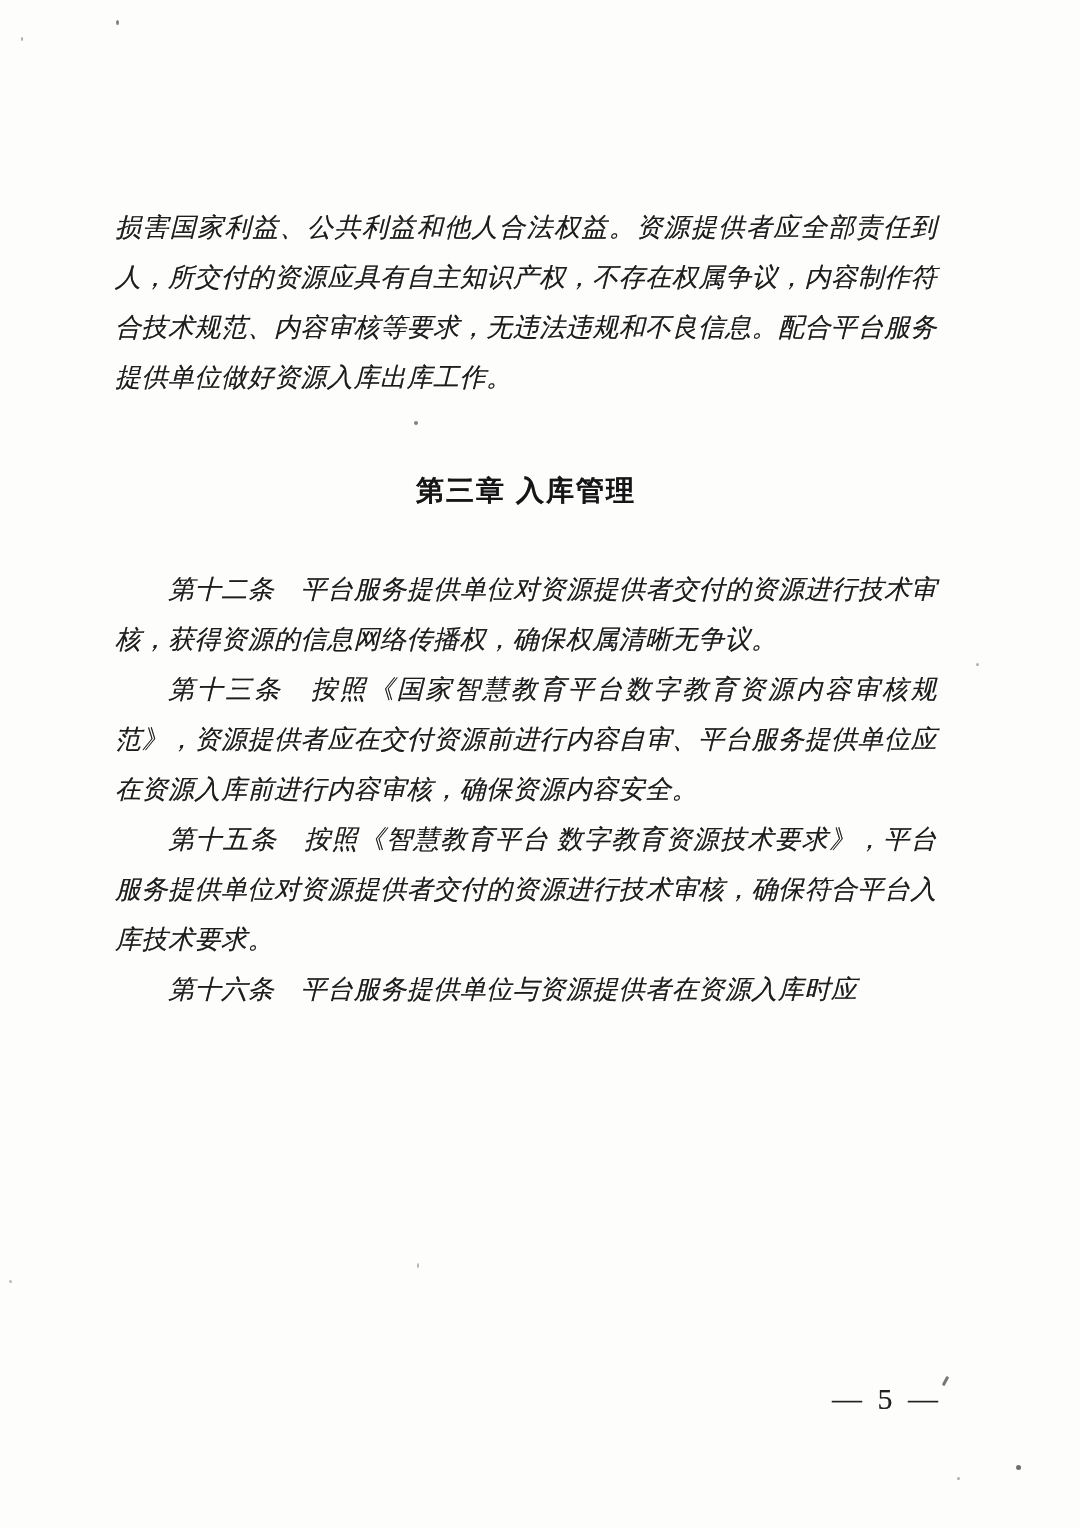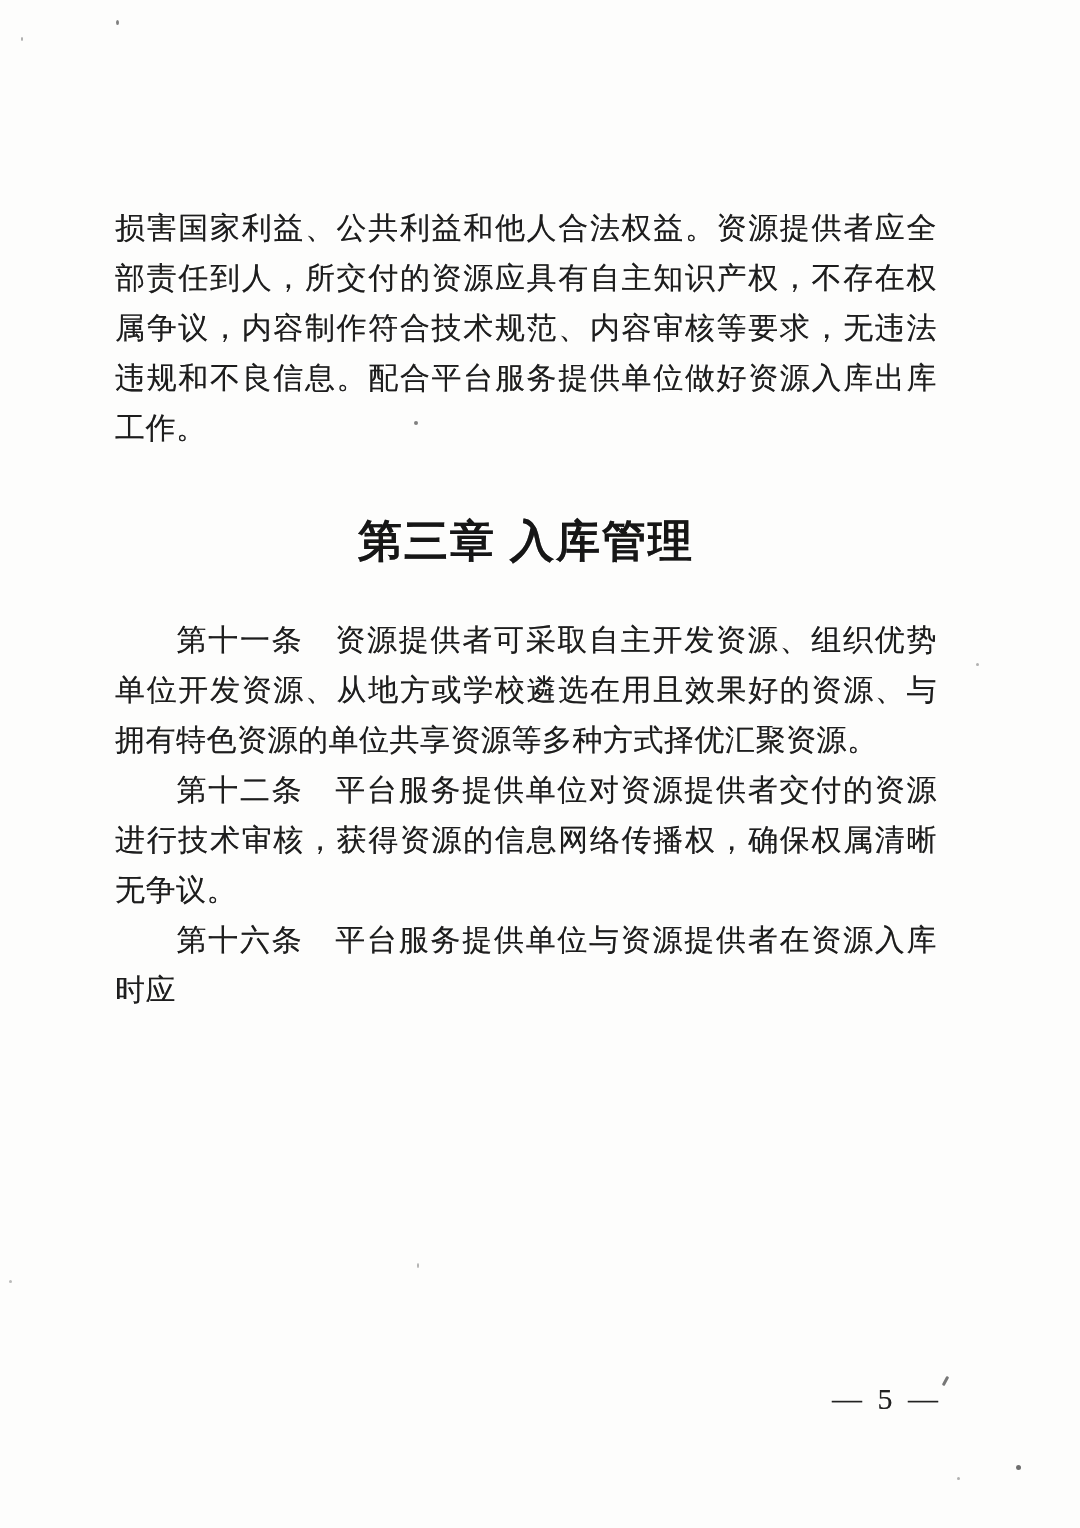--- a/index.html
+++ b/index.html
@@ -18,38 +18,39 @@
     color: #1d1d1d;
   }
   .content {
     position: absolute;
     top: 203px;
     left: 115px;
     width: 822px;
   }
   .para {
     margin: 0;
-    font-size: 30px;
+    font-size: 26px;
     line-height: 50px;
     text-align: justify;
     text-justify: inter-character;
     word-break: break-all;
     letter-spacing: 0.5px;
     
     text-shadow: 0 0 0.6px rgba(30,30,30,0.55);
+    font-style: italic;
   }
   .para.indent {
     text-indent: 2.05em;
   }
   .chapter {
     margin: 0;
     padding: 0;
     margin-top: 63px;
     margin-bottom: 49px;
-    font-size: 44px;
+    font-size: 28px;
     line-height: 50px;
     font-weight: 700;
     text-align: center;
     font-family: "Liberation Sans", "DejaVu Sans", sans-serif;
     letter-spacing: 2px;
     color: #161616;
     text-shadow: 0 0 0.6px rgba(20,20,20,0.6);
   }
   .page-number {
     position: absolute;
@@ -83,26 +84,27 @@
 <body>
 
 <div class="page">
 
   <div class="content">
 
     <p class="para">损害国家利益、公共利益和他人合法权益。资源提供者应全部责任到人，所交付的资源应具有自主知识产权，不存在权属争议，内容制作符合技术规范、内容审核等要求，无违法违规和不良信息。配合平台服务提供单位做好资源入库出库工作。</p>
 
     <h2 class="chapter">第三章  入库管理</h2>
 
-    <p class="para indent">第十一条　资源提供者可采取自主开发资源、组织优势单位开发资源、从地方或学校遴选在用且效果好的资源、与拥有特色资源的单位共享资源等多种方式择优汇聚资源。</p>
 
     <p class="para indent">第十二条　平台服务提供单位对资源提供者交付的资源进行技术审核，获得资源的信息网络传播权，确保权属清晰无争议。</p>
 
+    <p class="para indent">第十三条　按照《国家智慧教育平台数字教育资源内容审核规范》，资源提供者应在交付资源前进行内容自审、平台服务提供单位应在资源入库前进行内容审核，确保资源内容安全。</p>
 
 
+    <p class="para indent">第十五条　按照《智慧教育平台 数字教育资源技术要求》，平台服务提供单位对资源提供者交付的资源进行技术审核，确保符合平台入库技术要求。</p>
 
     <p class="para indent">第十六条　平台服务提供单位与资源提供者在资源入库时应</p>
 
   </div>
 
   <div class="page-number">— 5 —</div>
 
   <span class="speck s1"></span>
   <span class="speck s2"></span>
   <span class="speck s3"></span>

